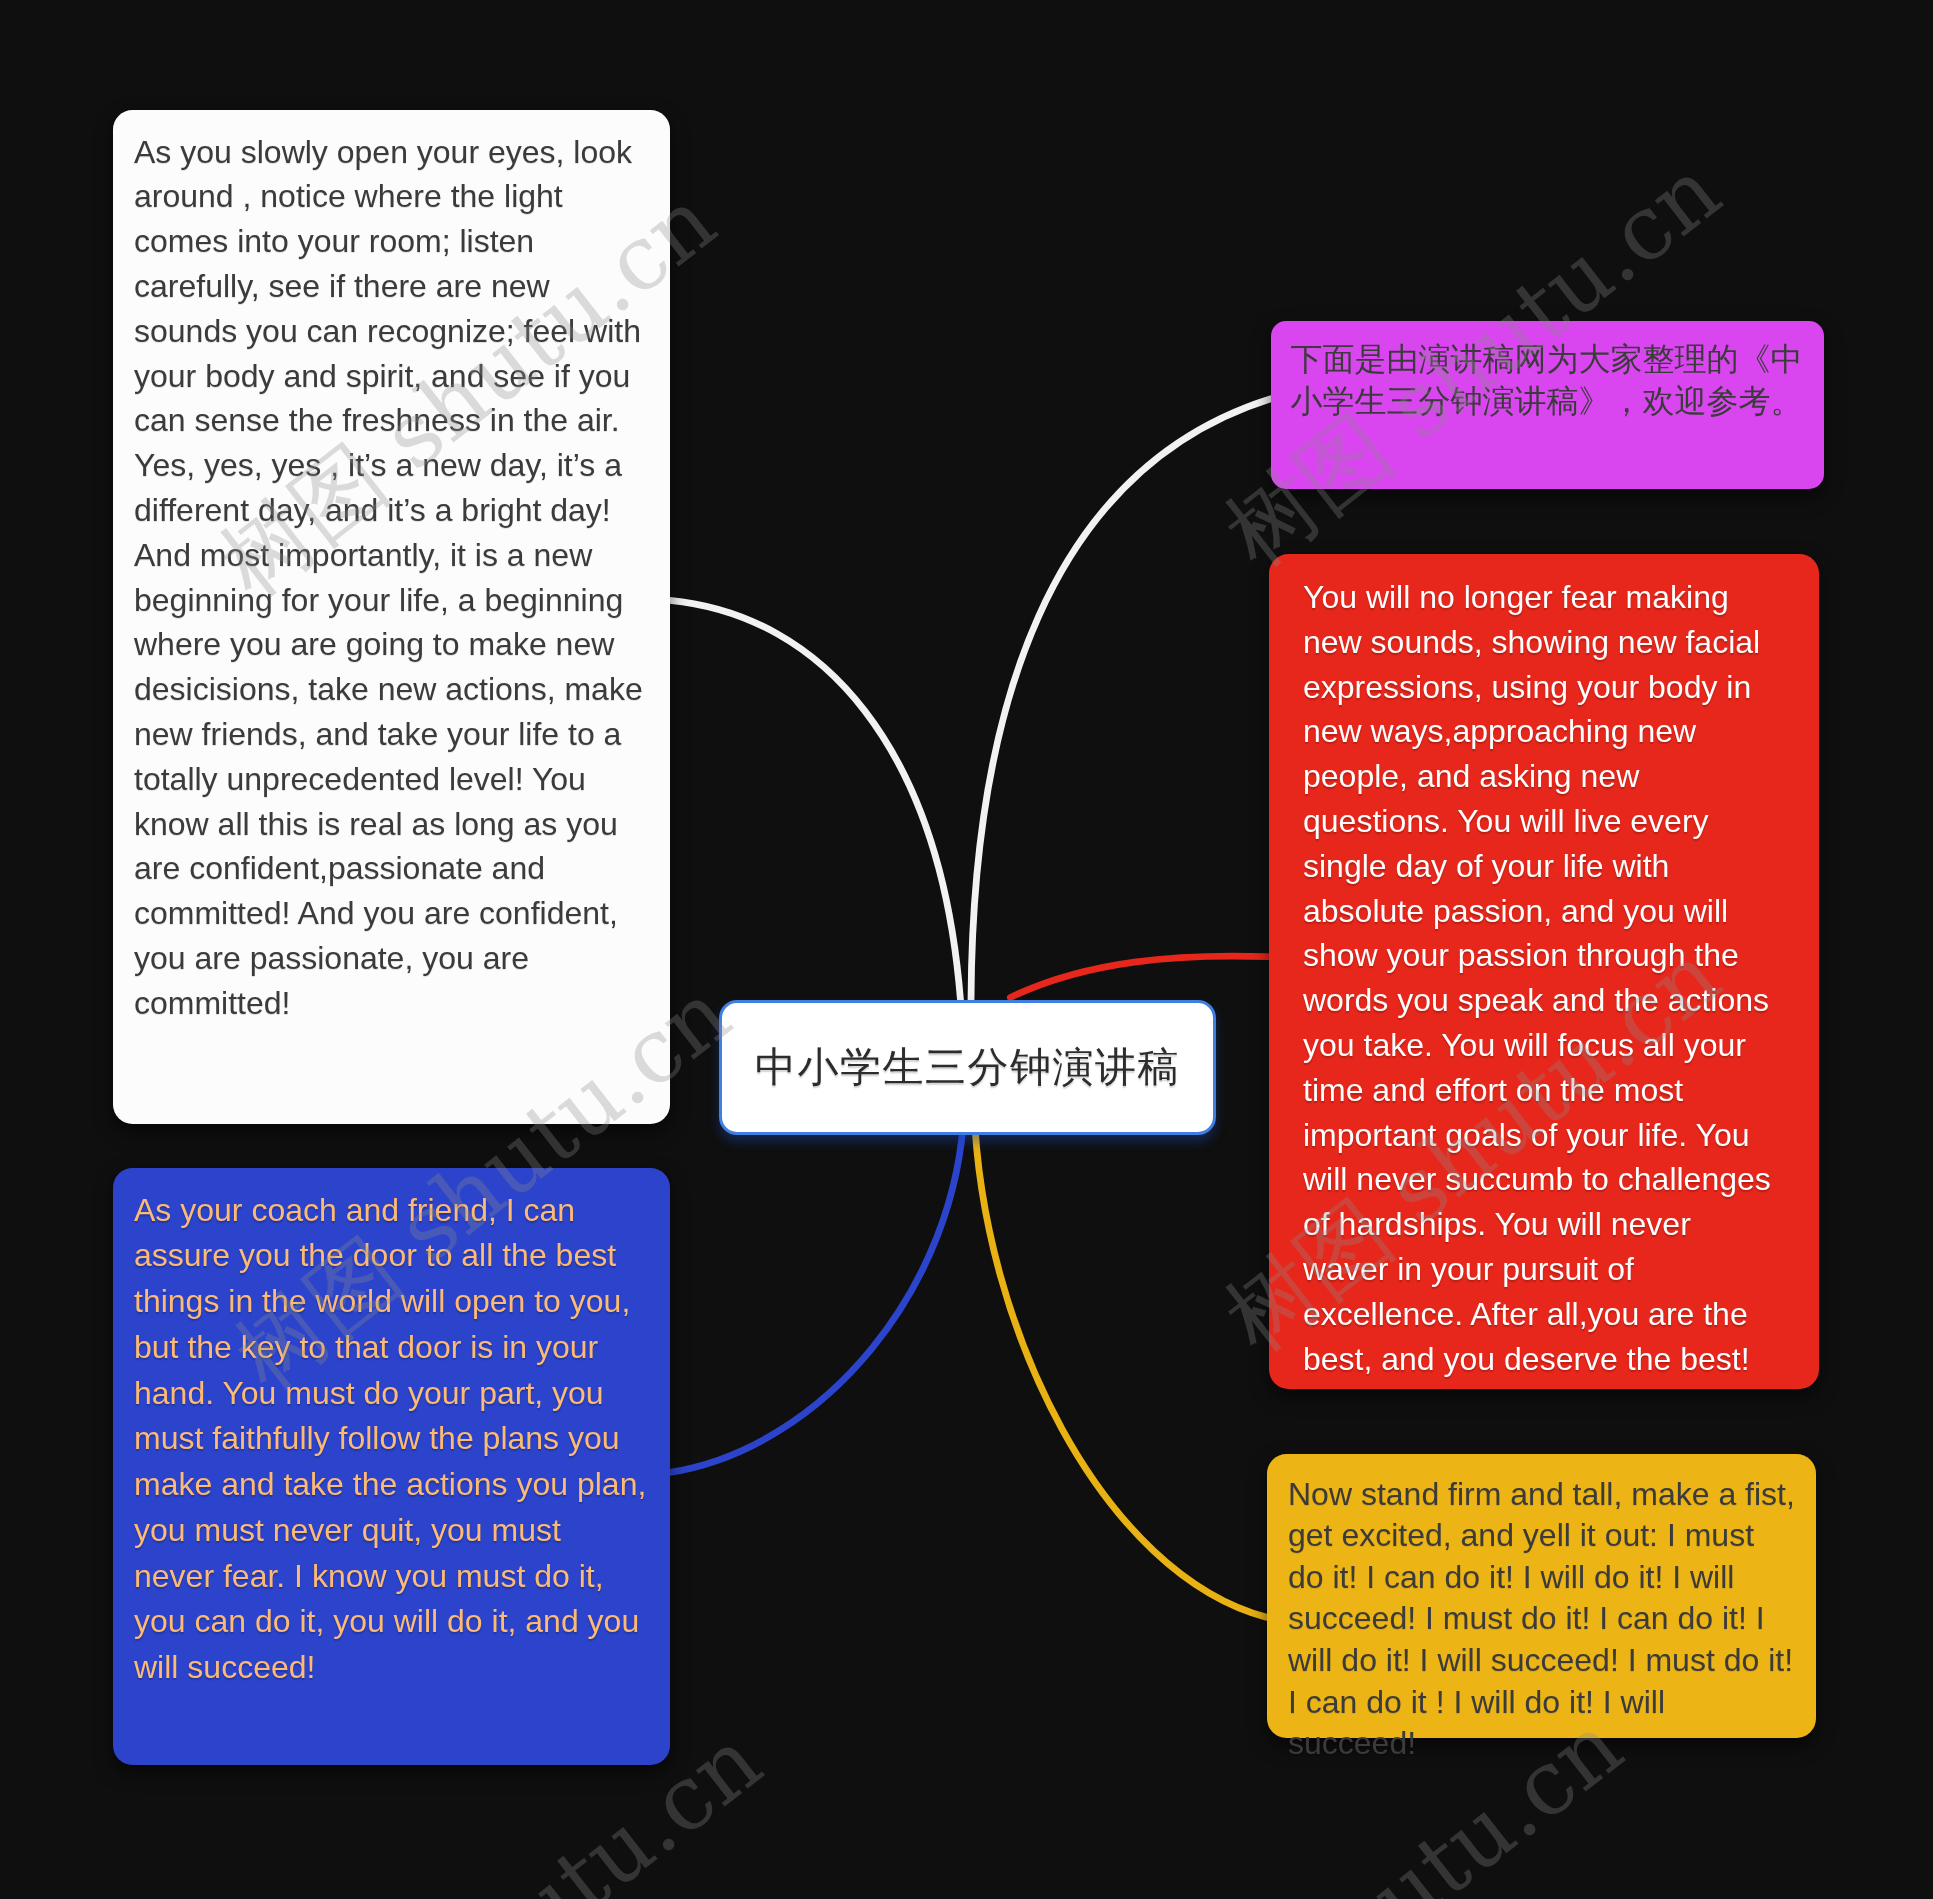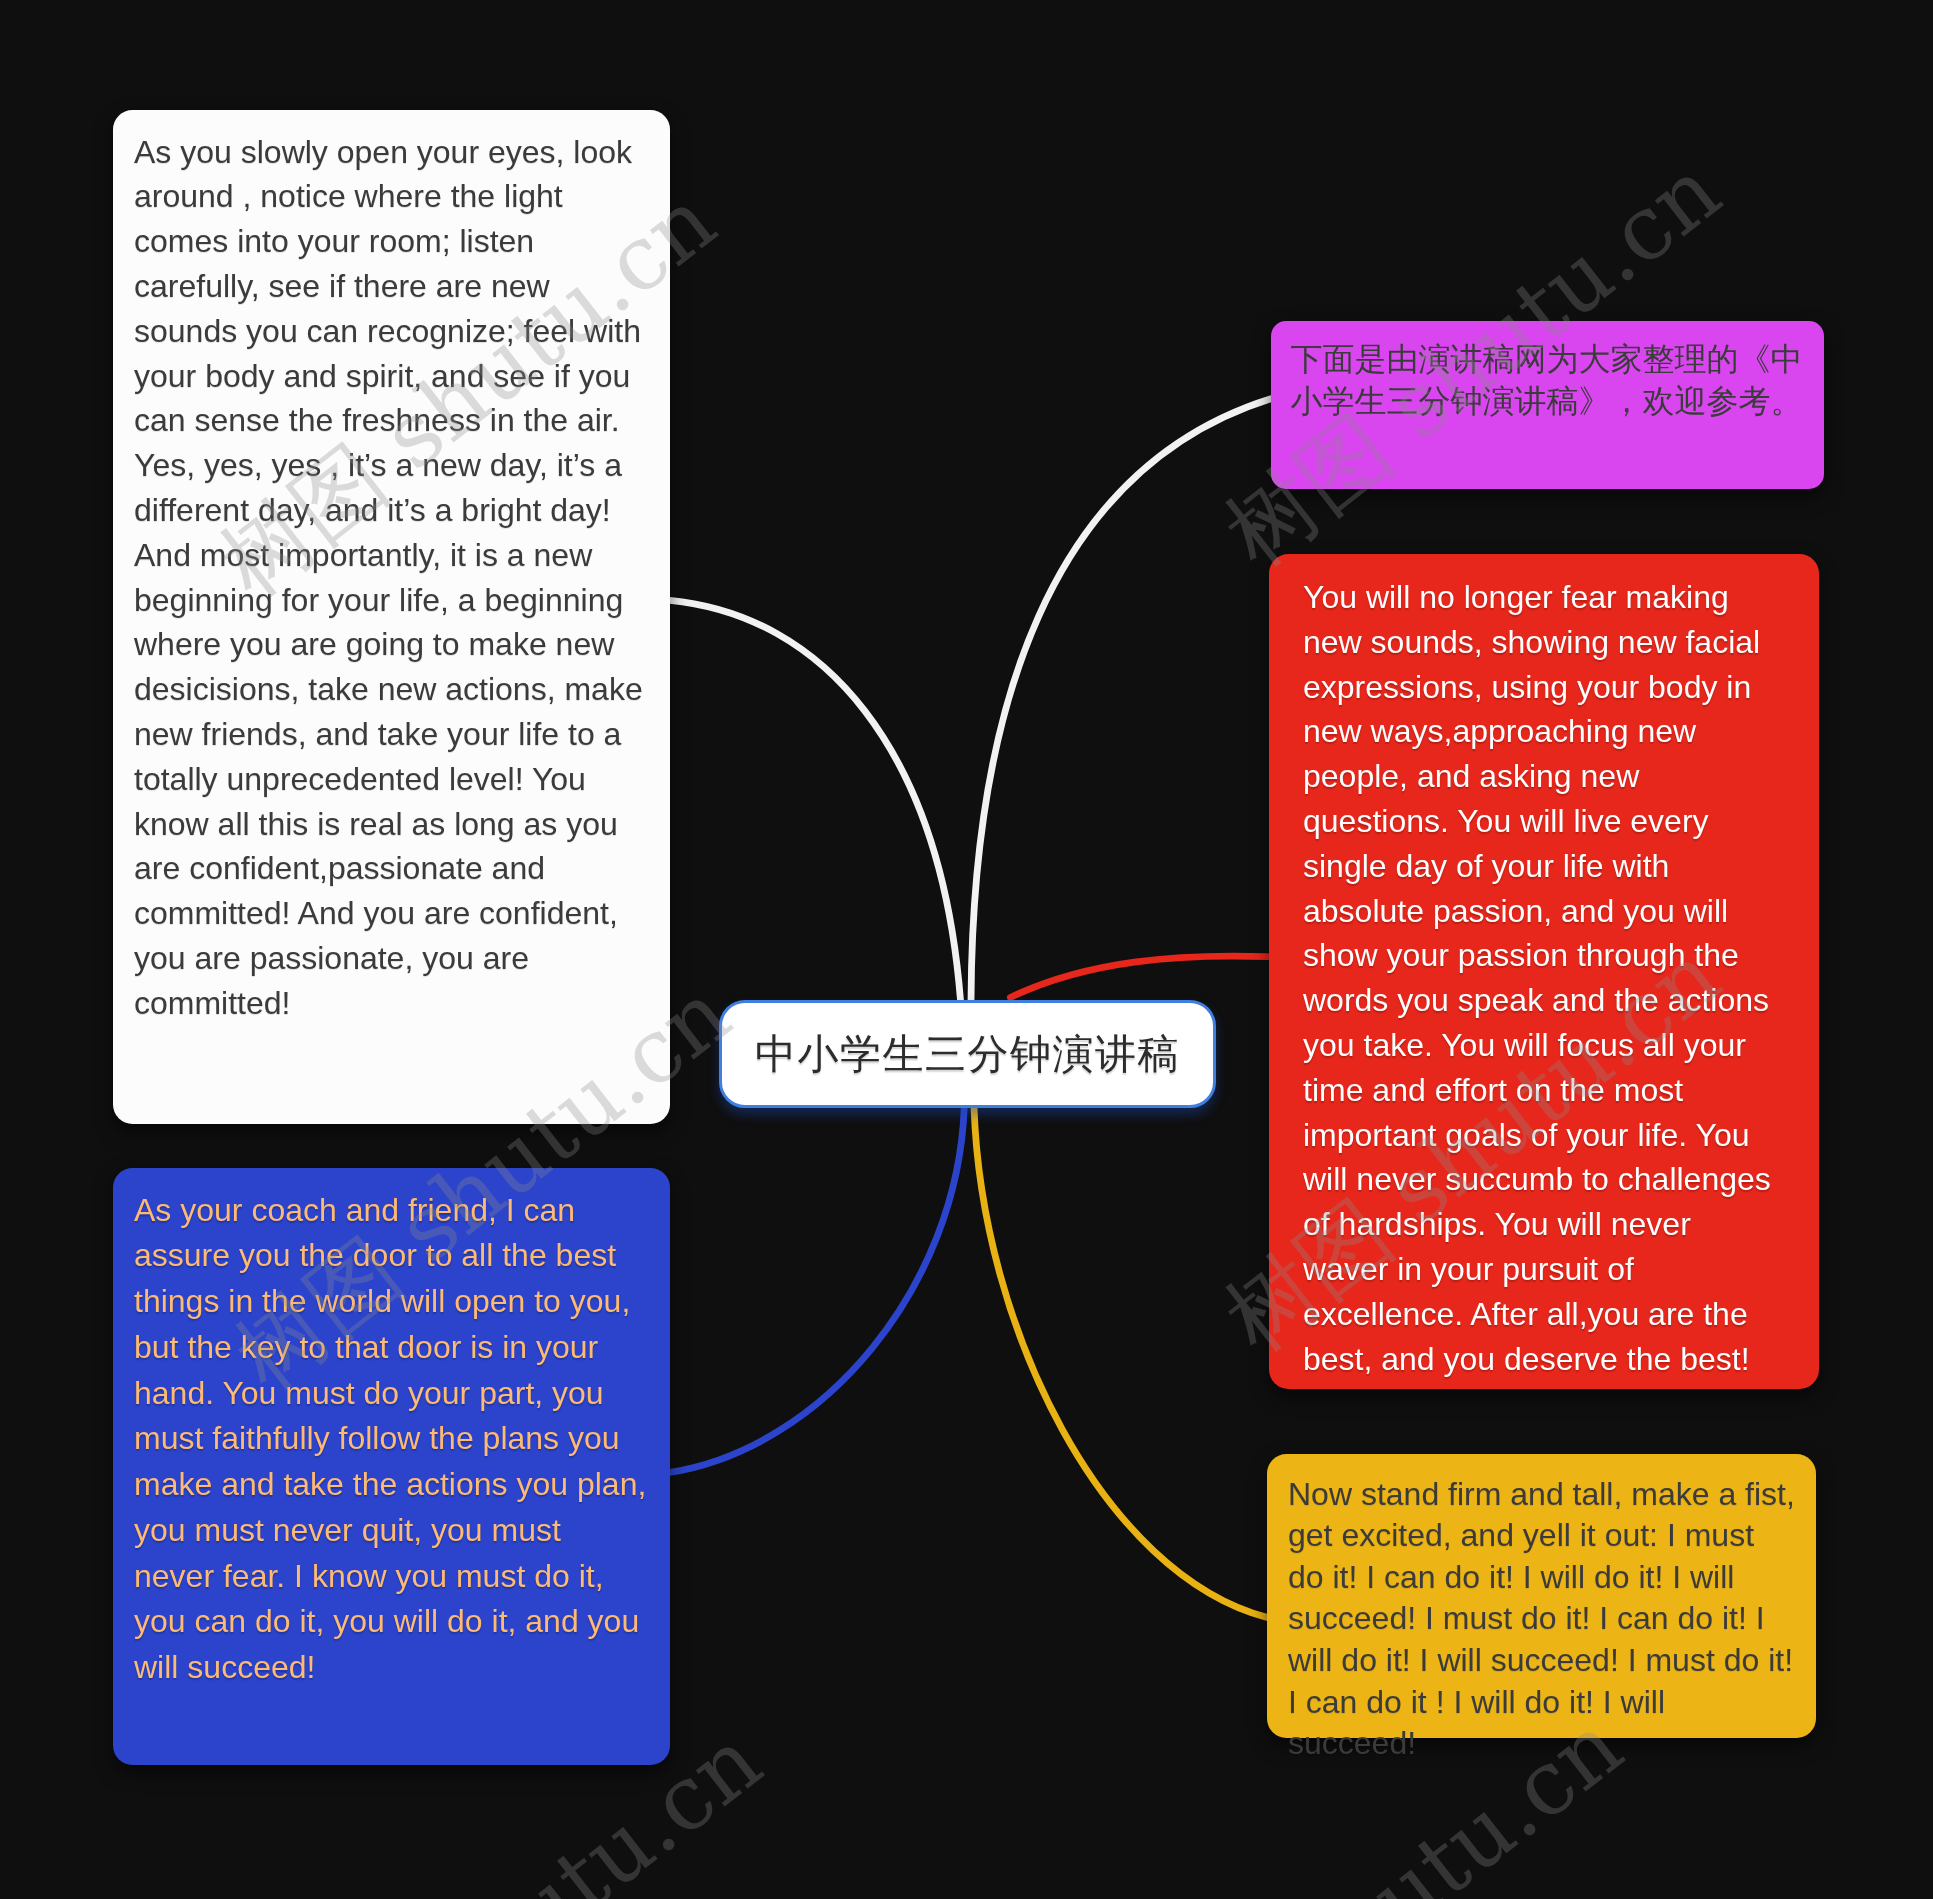--- a/index.html
+++ b/index.html
@@ -45,25 +45,25 @@
     text-shadow:0 1.5px 1.5px rgba(0,0,0,.22);
   }
   .box-yell{
     left:1267px;top:1454px;width:549px;height:284px;
     background:#ecb414;color:#3b3b3b;
     padding:19.6px 21px;line-height:1.30;
     text-shadow:0 0.8px 0.8px rgba(0,0,0,.10);
   }
   .central-node{
     position:absolute;z-index:20;
-    left:719px;top:1000px;width:497px;height:108px;
+    left:719px;top:1000px;width:497px;height:135px;
     box-sizing:border-box;
     background:#ffffff;
     border:3.8px solid #3e7fe0;
-    border-radius:26px;
+    border-radius:18px;
     display:flex;align-items:center;justify-content:center;
     font-size:41px;color:#2c2c2c;letter-spacing:1.5px;
     box-shadow:0 6.8px 10.6px rgba(25,70,180,.40);
     text-shadow:0 1.5px 1.5px rgba(0,0,0,.18);
   }
   .wm{
     position:absolute;z-index:50;
     font-family:"DejaVu Serif",serif;
     font-size:89px;
     color:rgba(140,140,140,.30);

